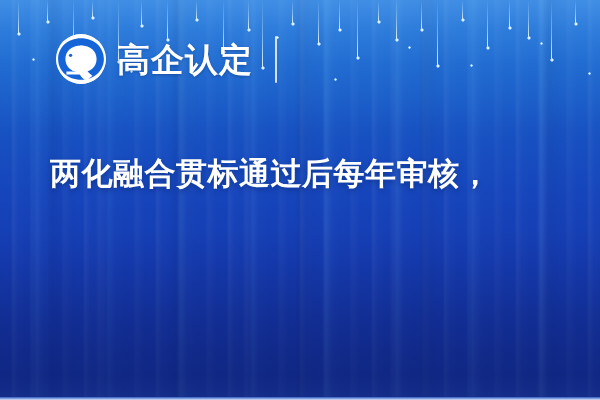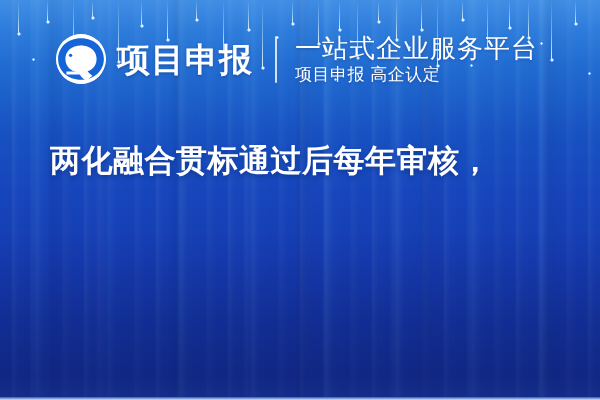--- a/index.html
+++ b/index.html
@@ -185,21 +185,21 @@
     font-weight: 400;
     line-height: 1.1;
     letter-spacing: 0.5px;
     text-shadow: 0 1px 3px rgba(0,30,90,0.30);
   }
 
   
   .headline {
     position: absolute;
     left: 50px;
-    top: 136px;
+    top: 149px;
     width: 520px;
     color: #ffffff;
     font-size: 31px;
     font-weight: 700;
     line-height: 1.62;
     letter-spacing: 0.5px;
     text-shadow: 0 2px 5px rgba(0,25,85,0.40);
   }
   .headline .ln { display: block; white-space: nowrap; }
 </style>
@@ -272,28 +272,24 @@
         <path d="M22 48 C28 40 42 36 52 42 C44 52 30 56 22 48 Z" fill="#ffffff"></path>
 
         <path d="M33 48 L33 72 L39 72 L39 48 Z" fill="#ffffff"></path>
 
         <path d="M22 74 L50 74 L50 80 L22 80 Z" fill="#ffffff"></path>
 
         <circle cx="30" cy="43" r="3.2" fill="#1565d8"></circle>
       </g>
     </svg>
 
-    <div class="brand-name">项目申报</div>
+    <div class="brand-name">高企认定</div>
 
     <div class="divider"></div>
 
-    <div class="slogan">
-      <div class="slogan-main">一站式企业服务平台</div>
-      <div class="slogan-sub">项目申报 高企认定</div>
-    </div>
   </div>
 
   <div class="headline">
     <span class="ln">两化融合贯标通过后每年审核，</span>
   </div>
 
   <div class="bottomedge"></div>
 </div>
 
 </body></html>

